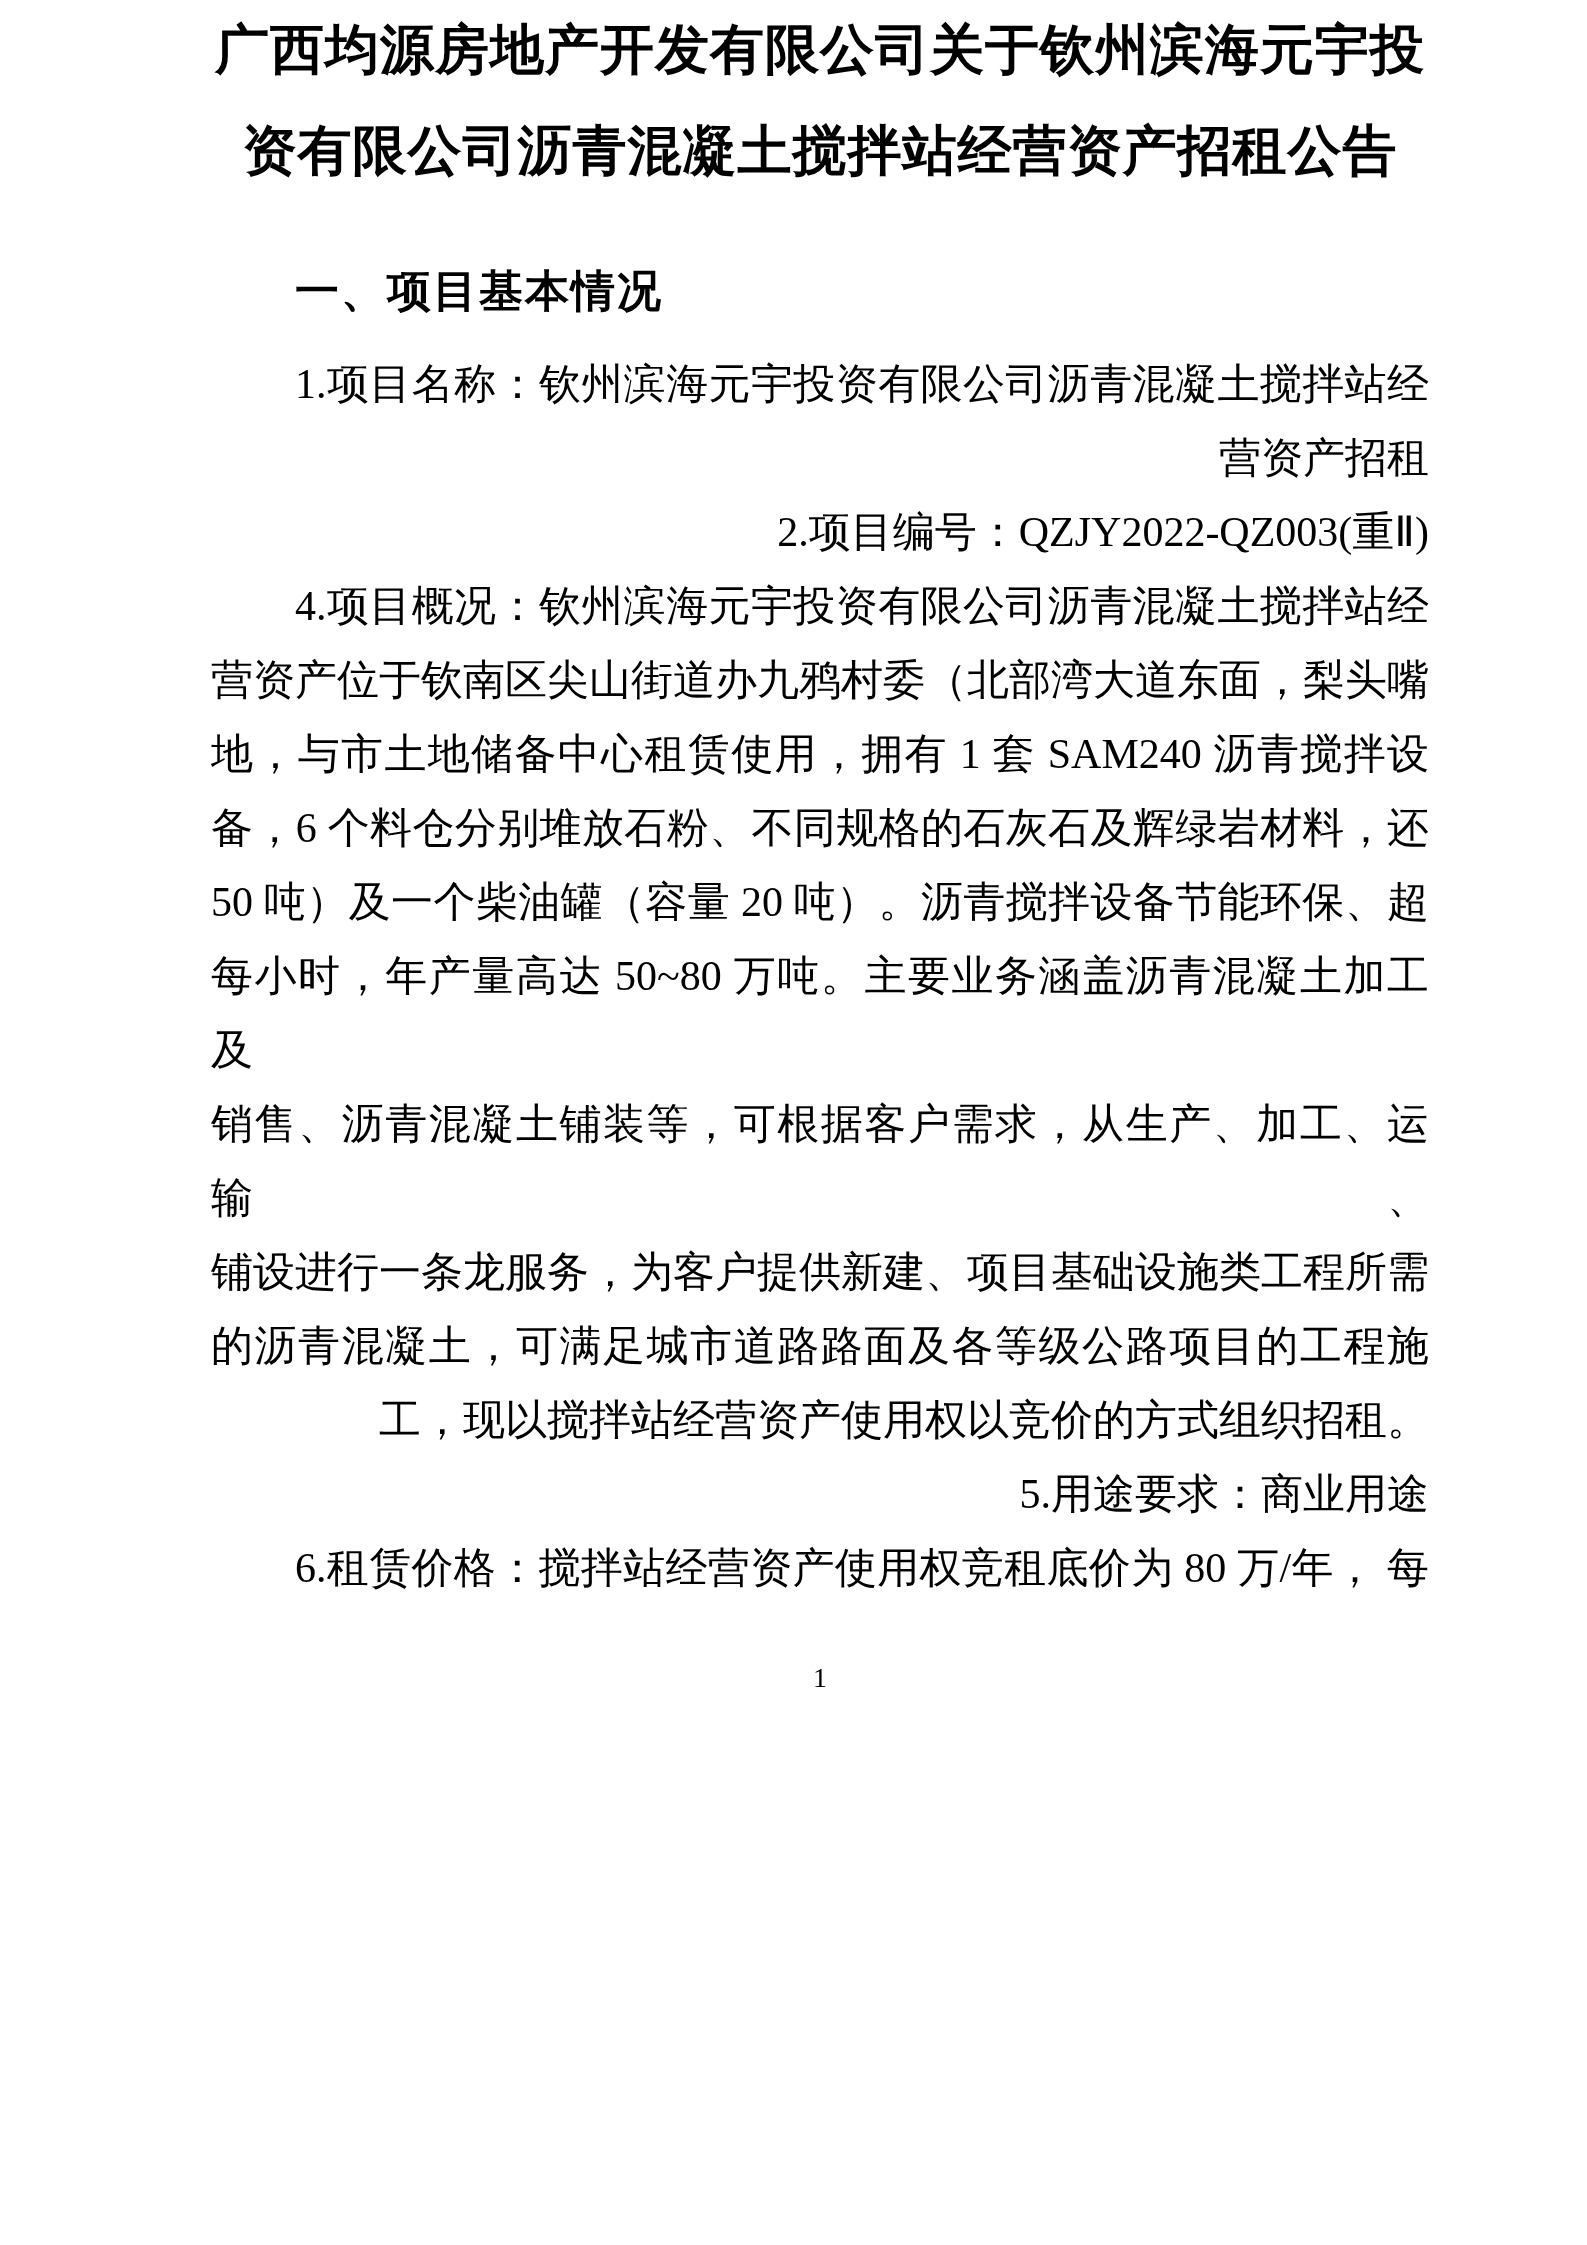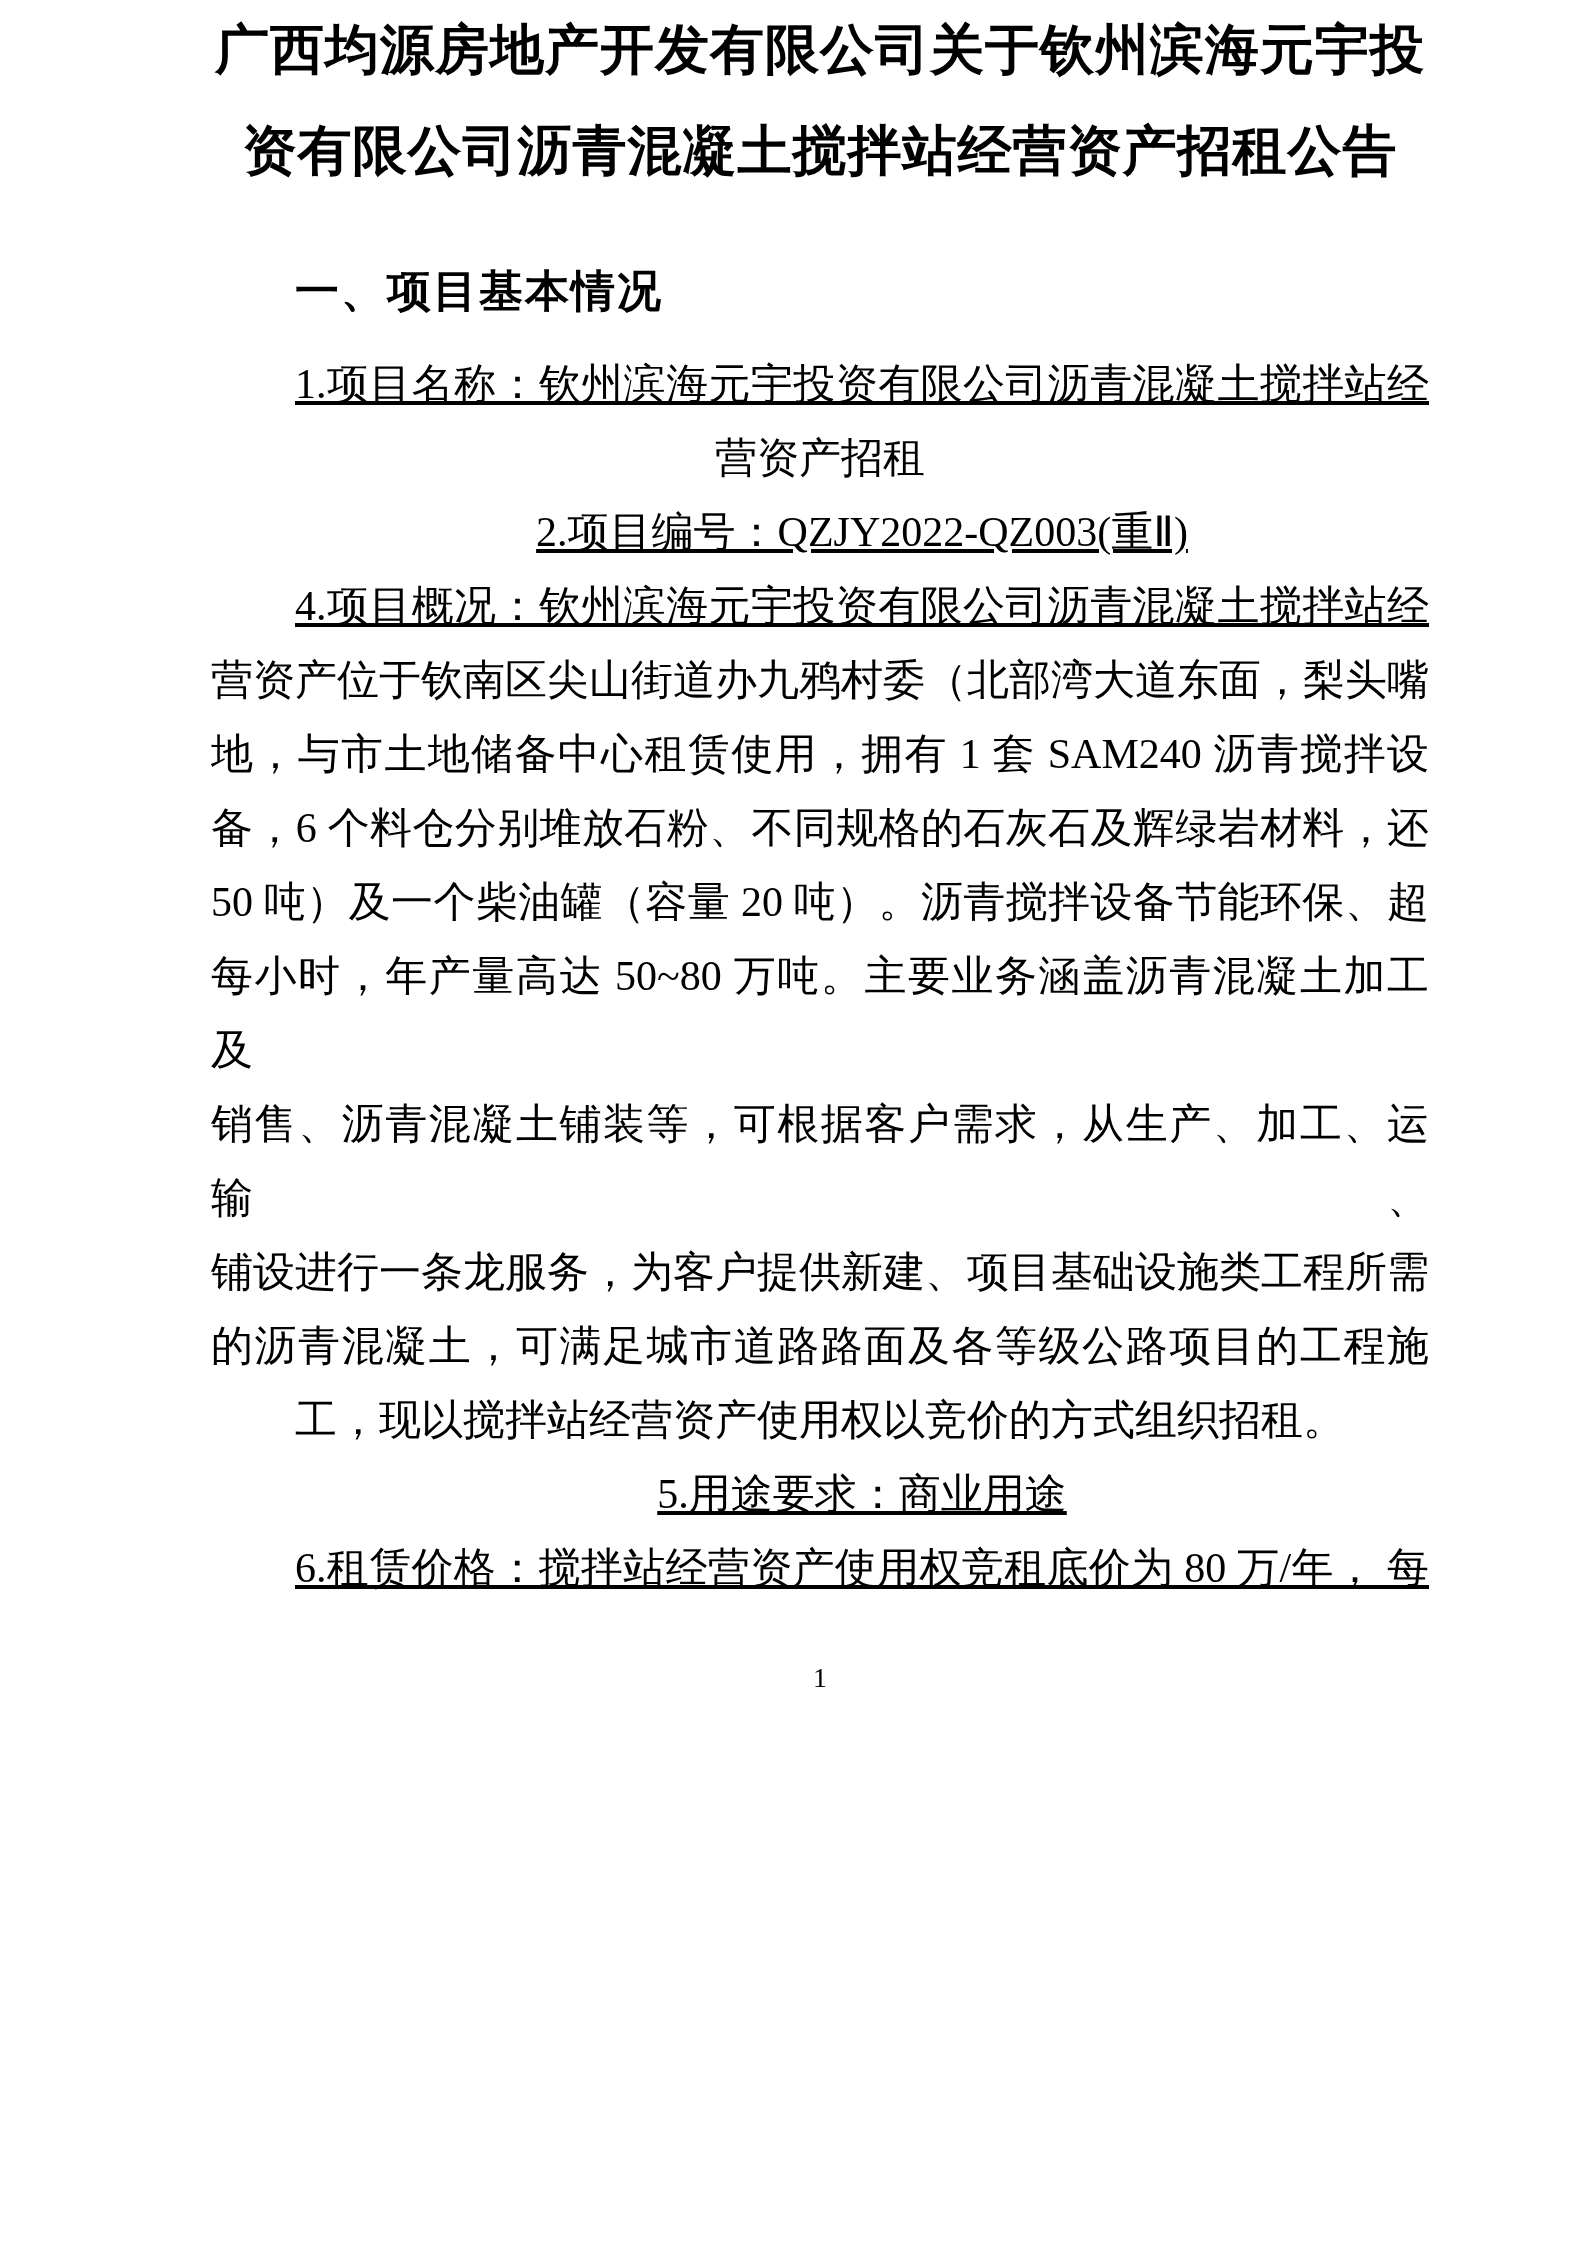--- a/index.html
+++ b/index.html
@@ -39,25 +39,24 @@
     letter-spacing: 2px;
   }
   .body-lines {
     margin-top: 26px;
   }
   .body-lines .line {
     margin: 0;
     font-size: 42px;
     line-height: 74px;
     white-space: normal;
-    text-align: center;
+    text-align: right;
   }
   .line.f-indent {
     text-indent: 84px;
-    text-decoration: underline;
   }
   .line.f-stretch {
     text-align: justify;
     text-align-last: justify;
     text-justify: inter-character;
   }
   .page-number {
     margin-top: 56px;
     width: 1218px;
     text-align: center;

